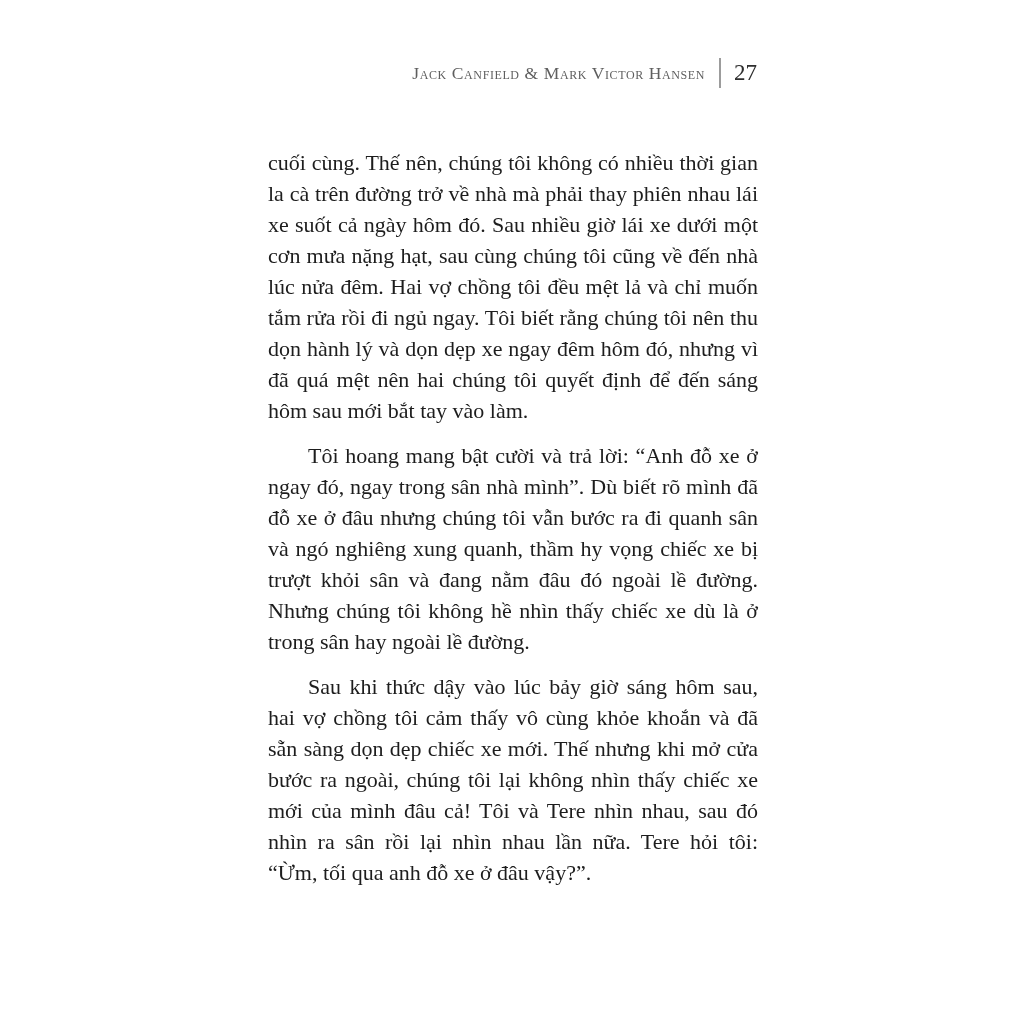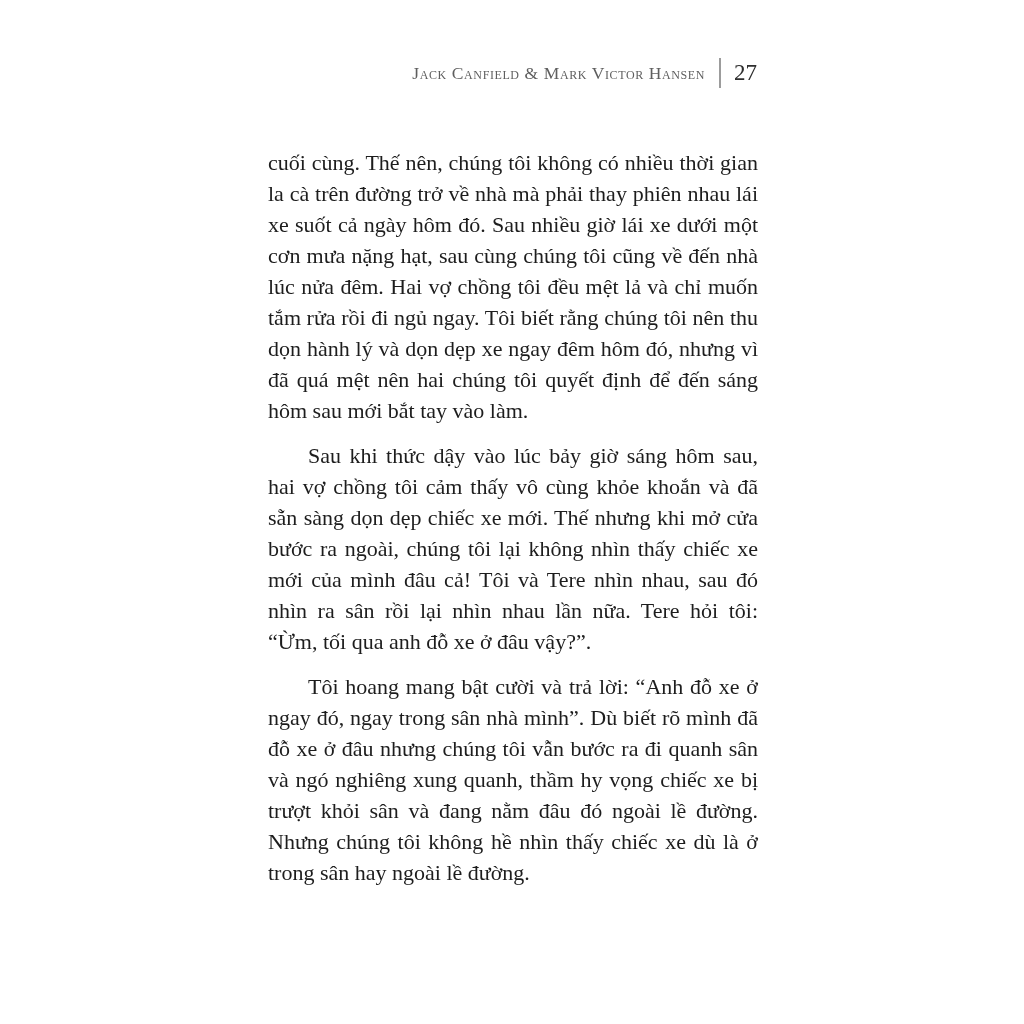--- a/index.html
+++ b/index.html
@@ -65,17 +65,17 @@
 <div class="page">
 
   <div class="page-header">
     <span class="running-title">Jack Canfield &amp; Mark Victor Hansen</span>
     <span class="header-separator"></span>
     <span class="page-number">27</span>
   </div>
 
   <div class="page-body">
     <p>cuối cùng. Thế nên, chúng tôi không có nhiều thời gian la cà trên đường trở về nhà mà phải thay phiên nhau lái xe suốt cả ngày hôm đó. Sau nhiều giờ lái xe dưới một cơn mưa nặng hạt, sau cùng chúng tôi cũng về đến nhà lúc nửa đêm. Hai vợ chồng tôi đều mệt lả và chỉ muốn tắm rửa rồi đi ngủ ngay. Tôi biết rằng chúng tôi nên thu dọn hành lý và dọn dẹp xe ngay đêm hôm đó, nhưng vì đã quá mệt nên hai chúng tôi quyết định để đến sáng hôm sau mới bắt tay vào làm.</p>
+    <p class="indent">Tôi hoang mang bật cười và trả lời: “Anh đỗ xe ở ngay đó, ngay trong sân nhà mình”. Dù biết rõ mình đã đỗ xe ở đâu nhưng chúng tôi vẫn bước ra đi quanh sân và ngó nghiêng xung quanh, thầm hy vọng chiếc xe bị trượt khỏi sân và đang nằm đâu đó ngoài lề đường. Nhưng chúng tôi không hề nhìn thấy chiếc xe dù là ở trong sân hay ngoài lề đường.</p>
     <p class="indent">Sau khi thức dậy vào lúc bảy giờ sáng hôm sau, hai vợ chồng tôi cảm thấy vô cùng khỏe khoắn và đã sẵn sàng dọn dẹp chiếc xe mới. Thế nhưng khi mở cửa bước ra ngoài, chúng tôi lại không nhìn thấy chiếc xe mới của mình đâu cả! Tôi và Tere nhìn nhau, sau đó nhìn ra sân rồi lại nhìn nhau lần nữa. Tere hỏi tôi: “Ừm, tối qua anh đỗ xe ở đâu vậy?”.</p>
-    <p class="indent">Tôi hoang mang bật cười và trả lời: “Anh đỗ xe ở ngay đó, ngay trong sân nhà mình”. Dù biết rõ mình đã đỗ xe ở đâu nhưng chúng tôi vẫn bước ra đi quanh sân và ngó nghiêng xung quanh, thầm hy vọng chiếc xe bị trượt khỏi sân và đang nằm đâu đó ngoài lề đường. Nhưng chúng tôi không hề nhìn thấy chiếc xe dù là ở trong sân hay ngoài lề đường.</p>
   </div>
 
 </div>
 
 </body></html>

